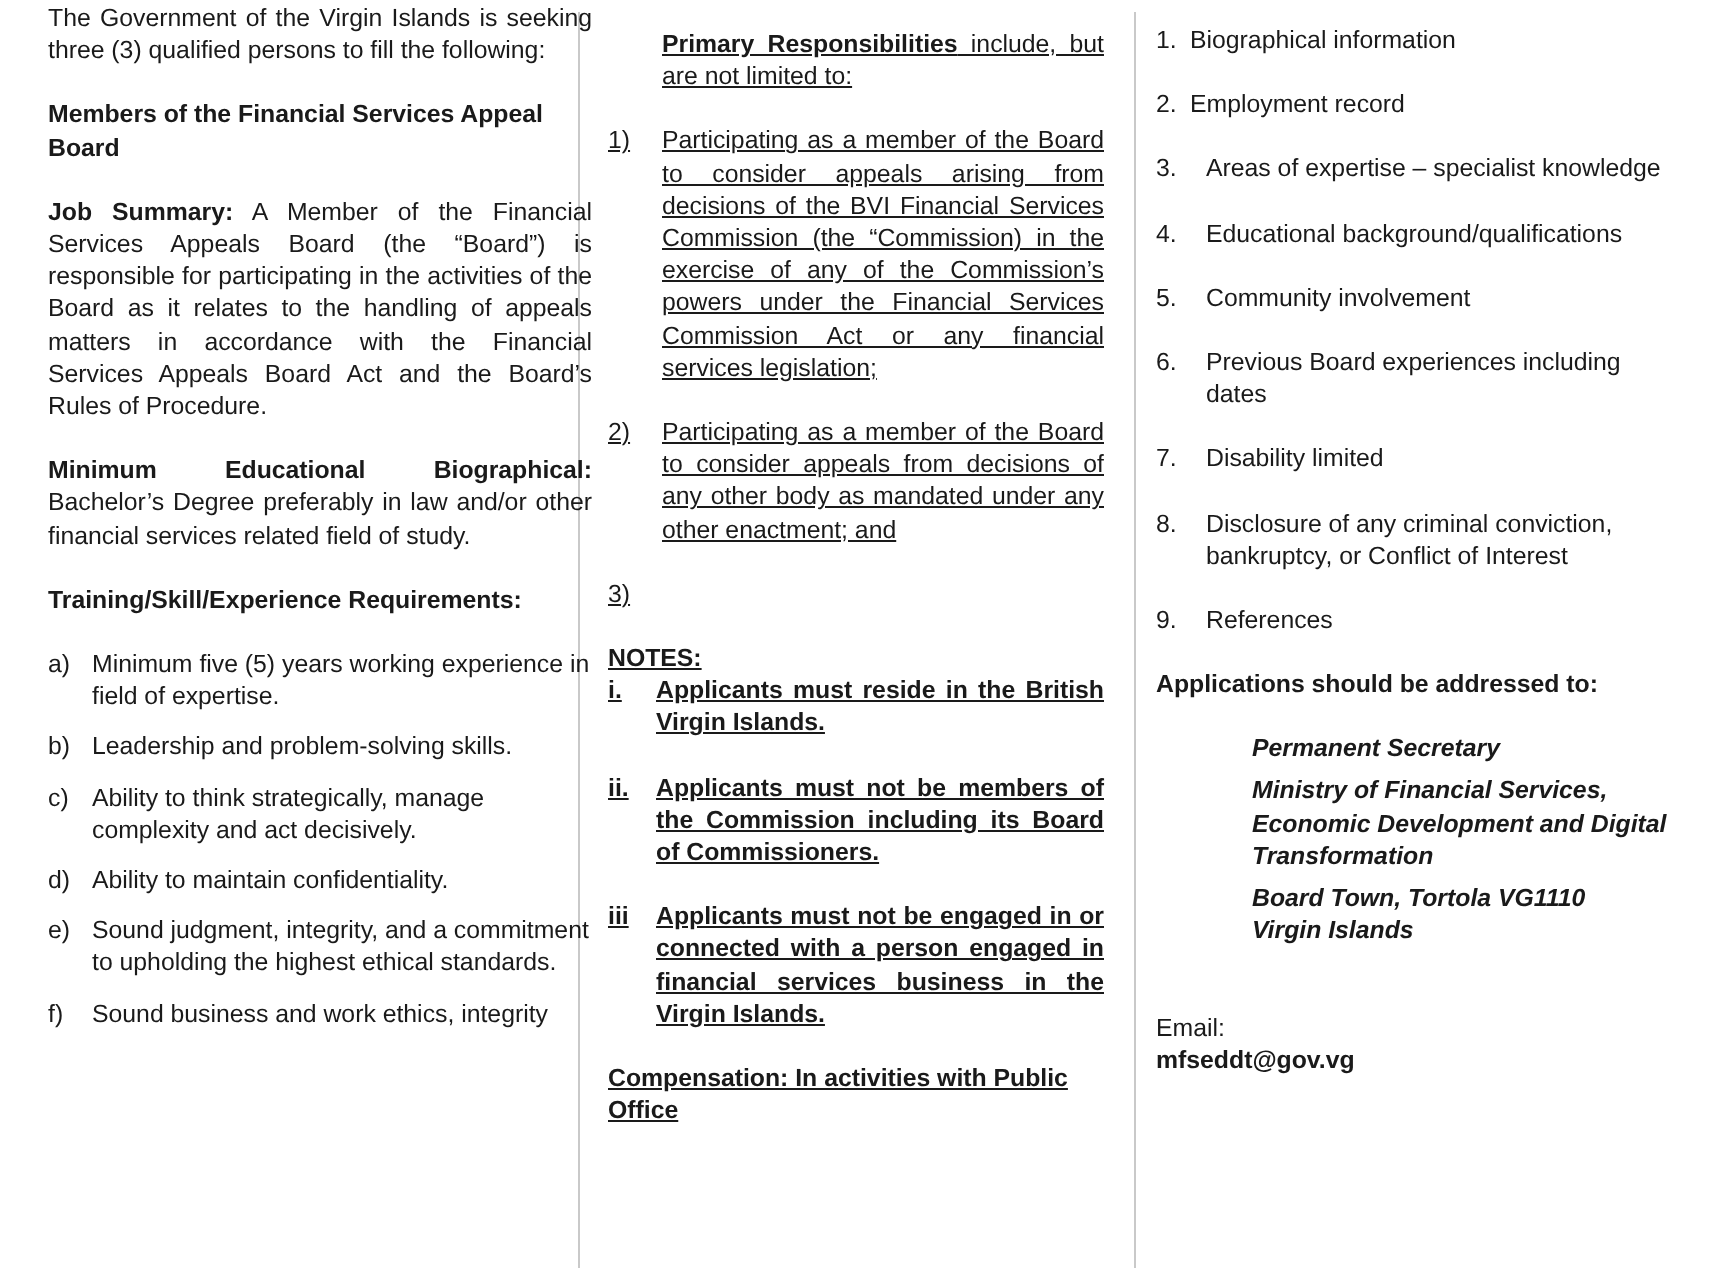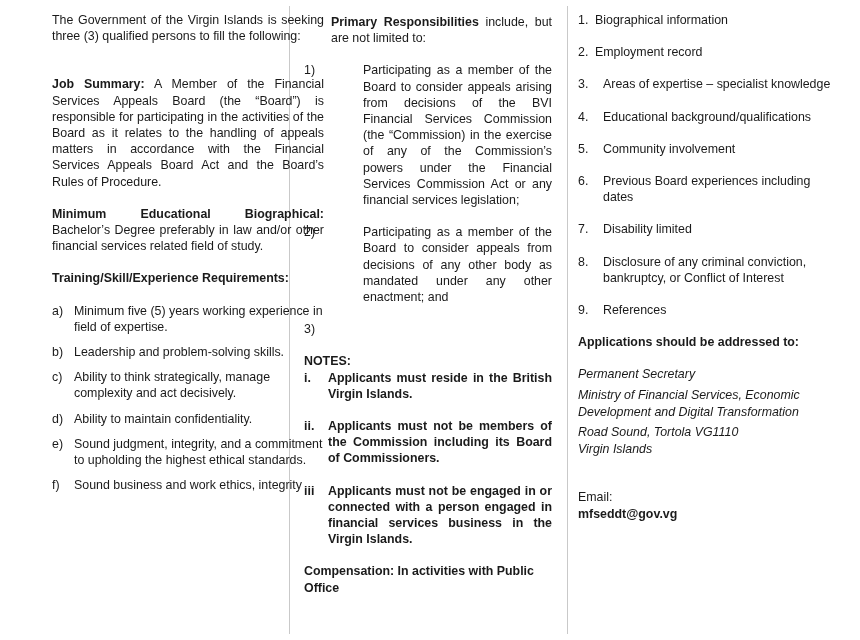--- a/index.html
+++ b/index.html
@@ -21,22 +21,22 @@
     background: #ffffff;
     overflow: hidden;
   }
   .col {
     position: absolute;
     top: 0;
     height: 640px;
     box-sizing: border-box;
     overflow: hidden;
   }
-  .col-1 { left: 0px;   width: 314px; padding: 12px 18px 0 24px; margin-left: 28px; }
-  .col-2 { left: 290px; width: 278px; padding: 14px 16px 0 14px; }
+  .col-1 { left: 0px;   width: 314px; padding: 1px 18px 0 24px; }
+  .col-2 { left: 290px; width: 278px; padding: 14px 16px 0 14px; text-decoration: underline; }
   .col-3 { left: 568px; width: 292px; padding: 12px 20px 0 10px; }
 
   .divider {
     position: absolute;
     top: 6px;
     width: 1px;
     height: 628px;
     background: #c9c9c9;
   }
   .divider-1 { left: 289px; }
@@ -66,47 +66,48 @@
   }
   .li .bd {
     flex: 1 1 auto;
   }
 
   
   .c1-li .mk { width: 22px; }
 
   
   .c2-li .mk { width: 27px; }
-  .c2-li .bd { text-align: justify; text-justify: inter-word; margin-left: 32px; }
+  .c2-li .bd { text-align: justify; text-justify: inter-word; }
   .c2-indent { margin-left: 27px; }
 
   
   .c2-note .mk { width: 24px; font-weight: bold; }
   .c2-note .bd { font-weight: bold; text-align: justify; text-justify: inter-word; }
 
   
   .c3-li .mk { width: 25px; }
   .c3-li.tight .mk { width: 17px; }
 
-  .addr { font-weight: normal; font-style: italic; font-size: 12.4px; line-height: 16.6px; }
+  .addr { font-weight: bold; font-style: italic; font-size: 12.4px; line-height: 16.6px; margin-left: 48px; }
 </style>
 </head>
 <body>
 
 <div class="page">
 
   <div class="divider divider-1"></div>
   <div class="divider divider-2"></div>
 
   <div class="col col-1">
 
     <p class="just">The Government of the Virgin Islands is seeking three (3) qualified persons to fill the following:</p>
 
     <div class="gap"></div>
 
+    <p class="b">Members of the Financial Services Appeal Board</p>
 
     <div class="gap"></div>
 
     <p class="just"><b>Job Summary:</b><span> A Member of the Financial Services Appeals Board (the “Board”) is responsible for participating in the activities of the Board as it relates to the handling of appeals matters in accordance with the Financial Services Appeals Board Act and the Board’s Rules of Procedure.</span></p>
 
     <div class="gap"></div>
 
     <p class="just"><b>Minimum Educational Biographical:</b><span> Bachelor’s Degree preferably in law and/or other financial services related field of study.</span></p>
 
     <div class="gap"></div>
@@ -259,21 +260,21 @@
     <div class="gap"></div>
 
     <p class="b">Applications should be addressed to:</p>
 
     <div class="gap"></div>
 
     <p class="addr">Permanent Secretary</p>
     <div class="gap-xs"></div>
     <p class="addr">Ministry of Financial Services, Economic Development and Digital Transformation</p>
     <div class="gap-xs"></div>
-    <p class="addr">Road Sound, Tortola VG1110</p>
+    <p class="addr">Board Town, Tortola VG1110</p>
     <p class="addr">Virgin Islands</p>
 
     <div class="gap"></div>
 
 
     <div class="gap"></div>
 
     <p>Email:</p>
     <p class="b">mfseddt@gov.vg</p>
 

